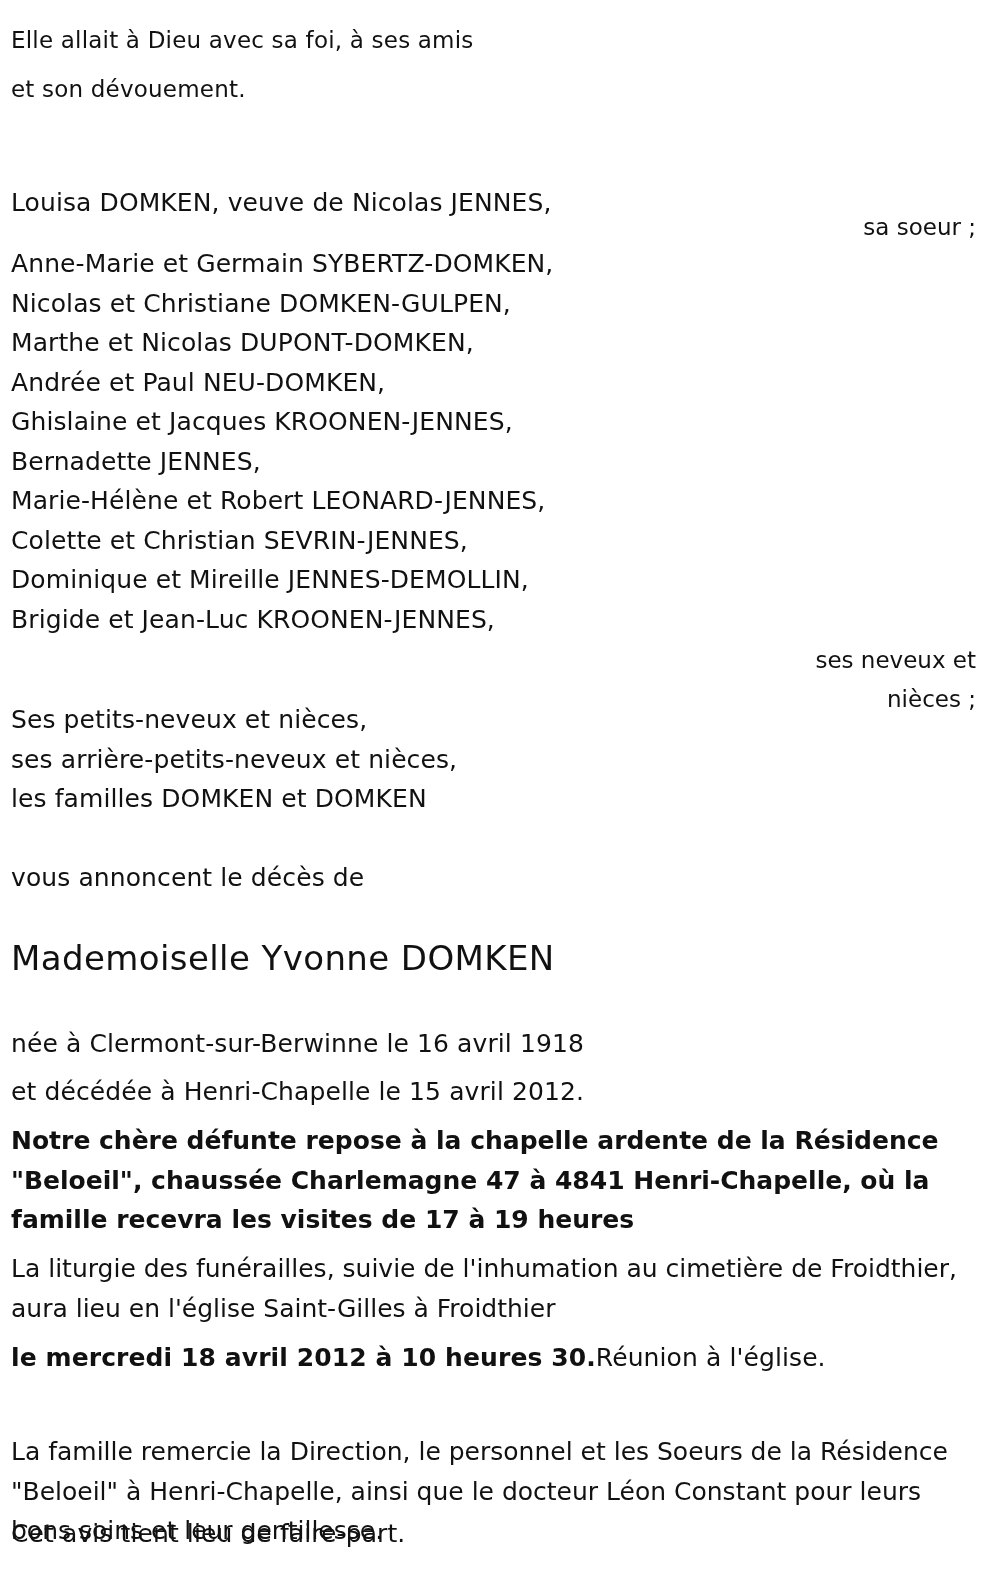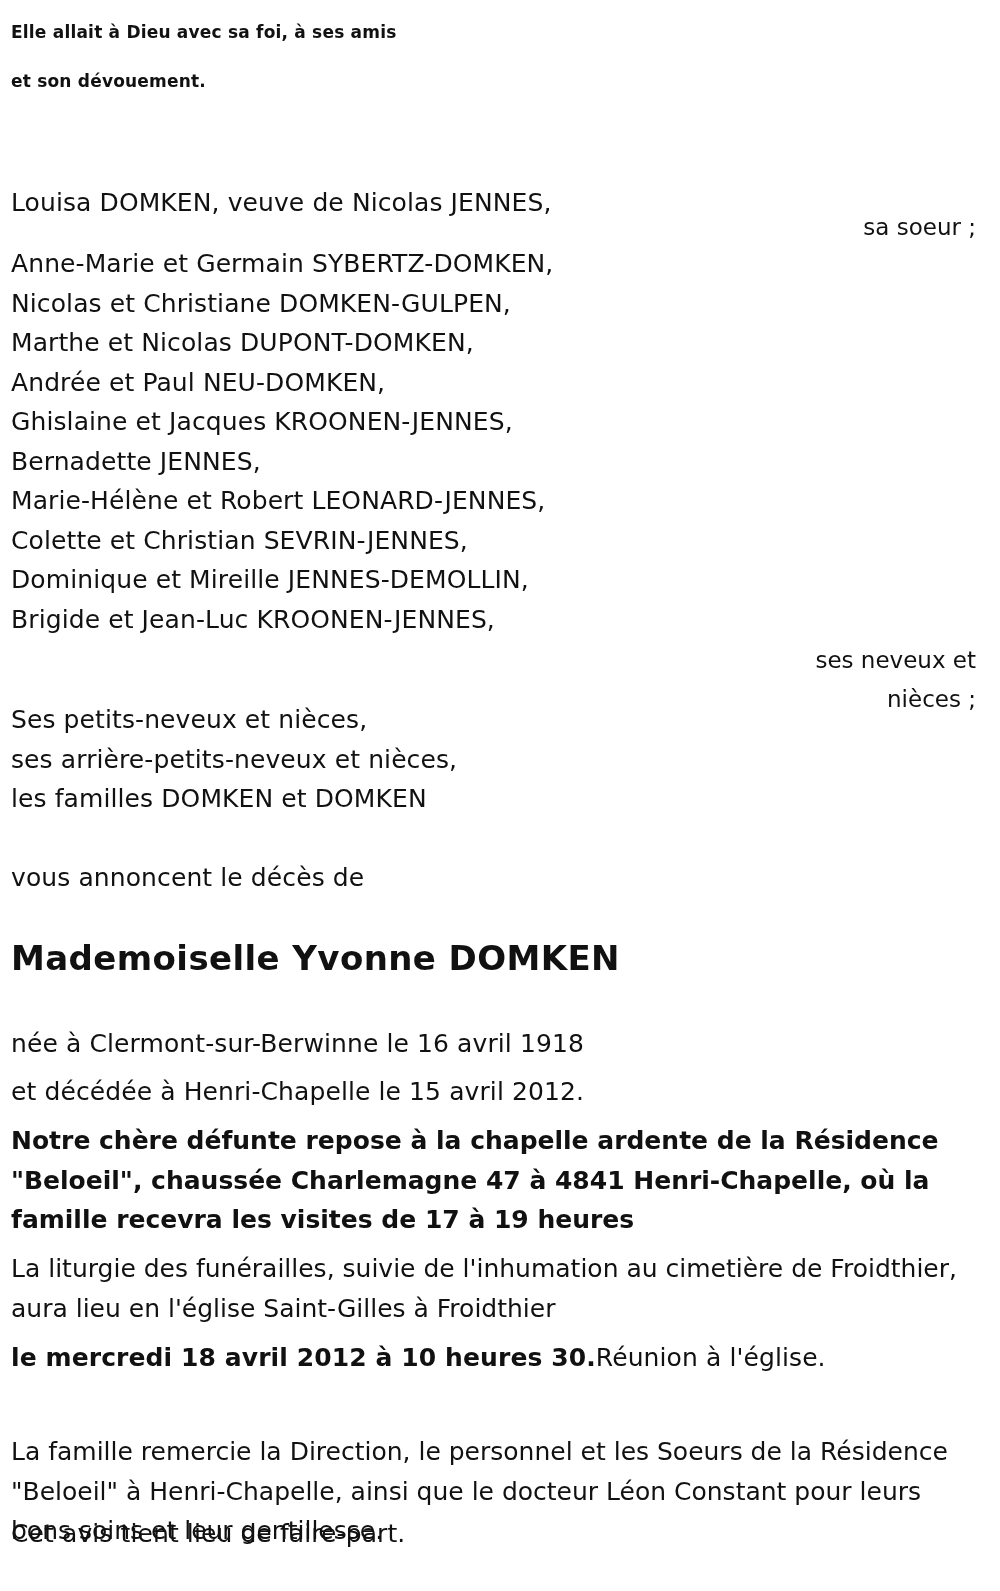--- a/index.html
+++ b/index.html
@@ -15,41 +15,41 @@
       font-family: "DejaVu Sans", "Liberation Sans", sans-serif;
       color: #111111;
     }
     .page {
       position: absolute;
       left: 11px;
       top: 0;
       width: 970px;
     }
     .quote {
-      font-weight: bold;
-      font-size: 17px;
+      font-weight: normal;
+      font-size: 23px;
       line-height: 49px;
-      margin-top: 8px;
+      margin-top: 16px;
       letter-spacing: 0.2px;
     }
     .line {
       font-size: 25px;
       line-height: 39.5px;
       white-space: nowrap;
       letter-spacing: 0.1px;
     }
     .relation {
       font-size: 23px;
       text-align: right;
       line-height: 39px;
       padding-right: 0;
       width: 965px;
     }
     .deceased {
-      font-weight: bold;
+      font-weight: normal;
       font-size: 34px;
       line-height: 40px;
       letter-spacing: 0.4px;
     }
     .para {
       font-size: 25px;
       line-height: 39.5px;
       width: 960px;
     }
     .bold { font-weight: bold; }

